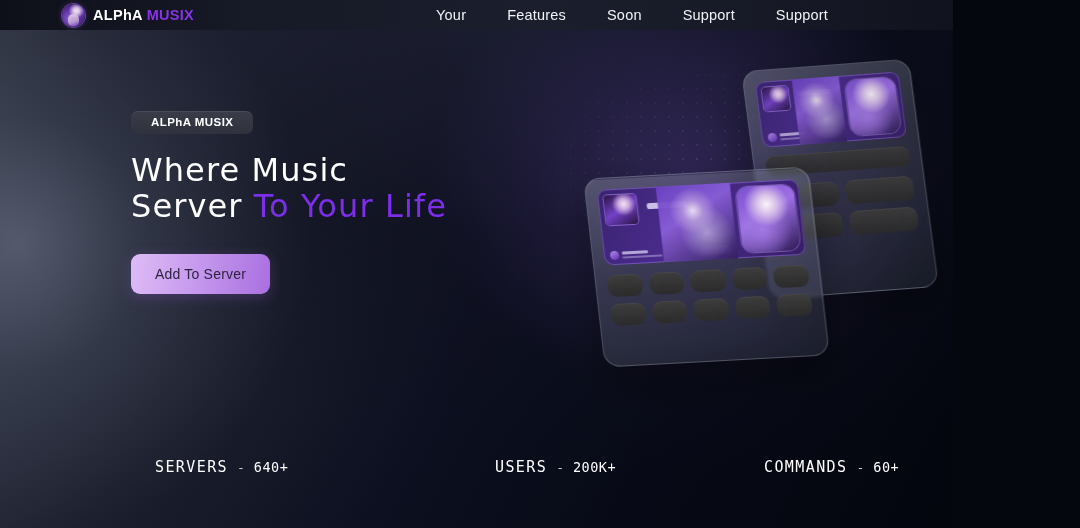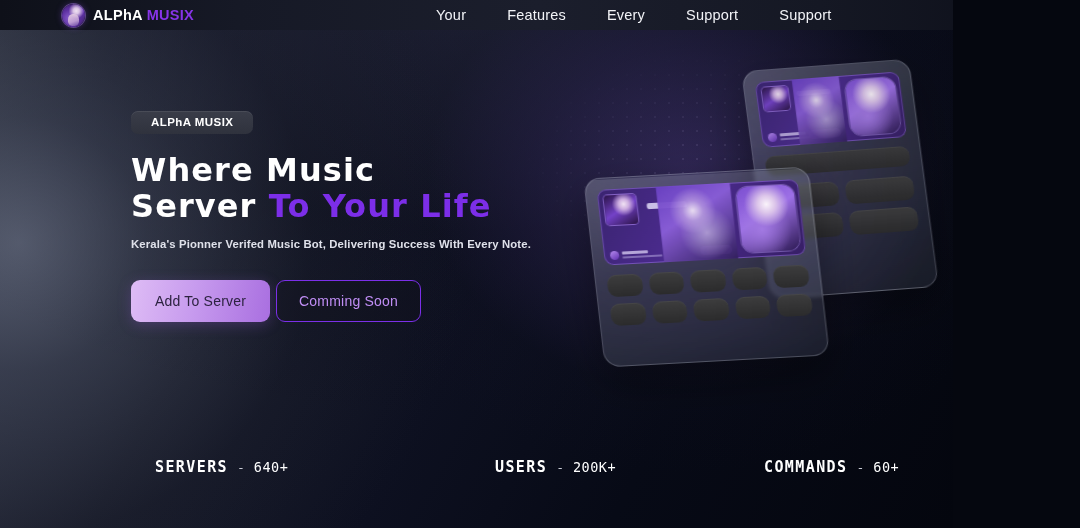--- a/index.html
+++ b/index.html
@@ -63,21 +63,21 @@
   
   .hero { position:absolute; left:131px; top:111px; width:470px; z-index:10; }
   .pill {
     display:inline-block; padding:5px 20px 6px; border-radius:7px;
     background:linear-gradient(180deg,#3a3d49 0%, #2f323d 100%);
     color:#ffffff; font-size:11.5px; font-weight:700; letter-spacing:.45px;
     box-shadow:inset 0 1px 0 rgba(255,255,255,.08);
   }
   .h1 {
     margin-top:18px;
-    font-size:32px; font-weight:700; line-height:1.13;
+    font-size:32px; font-weight:400; line-height:1.13;
     letter-spacing:1.1px; color:#ffffff;
     font-family:"DejaVu Sans", sans-serif;
   }
   .h1 .accent { color:#7c2ee8; }
   .sub {
     margin-top:14px; font-size:11.3px; color:#dfe1ea;
     letter-spacing:.15px; font-weight:600;
   }
   .cta { margin-top:30px; display:flex; gap:6px; }
   .btn {
@@ -178,21 +178,21 @@
     height:24px; border-radius:9px;
     background:linear-gradient(180deg,#3d3d3e 0%, #2b2b2c 100%);
     box-shadow:inset 0 1px 0 rgba(255,255,255,.05);
   }
   .panel-front .gbtn { height:22px; }
 
   
   .stats { position:absolute; left:0; top:458px; width:1080px; height:26px; z-index:10; }
   .stat { position:absolute; display:flex; align-items:center; gap:9px; white-space:nowrap; }
   .stat .k {
-    color:#ffffff; font-size:15px; font-weight:700; letter-spacing:1.4px;
+    color:#ffffff; font-size:15px; font-weight:400; letter-spacing:1.4px;
     font-family:"DejaVu Sans Mono", monospace;
   }
   .stat .d { color:#c9ccd6; font-size:13px; font-family:"DejaVu Sans Mono", monospace; }
   .stat .v {
     color:#ffffff; font-size:13.5px; letter-spacing:.5px;
     font-family:"DejaVu Sans Mono", monospace;
   }
   .s0 { left:155px; }
   .s1 { left:495px; }
   .s2 { left:764px; }
@@ -207,36 +207,34 @@
     <div class="brand">
       <div class="logo-mark"></div>
       <div class="brand-text">
         <span class="brand-a">ALPhA</span>
         <span class="brand-b">MUSIX</span>
       </div>
     </div>
     <nav class="nav">
       <a href="#">Your</a>
       <a href="#">Features</a>
-      <a href="#">Every</a>
+      <a href="#">Soon</a>
       <a href="#">Support</a>
       <a href="#">Support</a>
     </nav>
   </div>
 
   <div class="hero">
     <div class="pill">ALPhA MUSIX</div>
     <div class="h1">
       <div>Where Music</div>
       <div><span>Server </span><span class="accent">To Your Life</span></div>
     </div>
-    <div class="sub">Kerala's Pionner Verifed Music Bot, Delivering Success With Every Note.</div>
     <div class="cta">
       <button class="btn btn-primary">Add To Server</button>
-      <button class="btn btn-ghost">Comming Soon</button>
     </div>
   </div>
 
   <div class="mock-wrap">
     <div class="panel panel-back">
       <div class="music-card">
         <div class="mc-left">
           <div class="thumb"></div>
           <div class="mc-title"></div>
           <div class="mc-foot">

